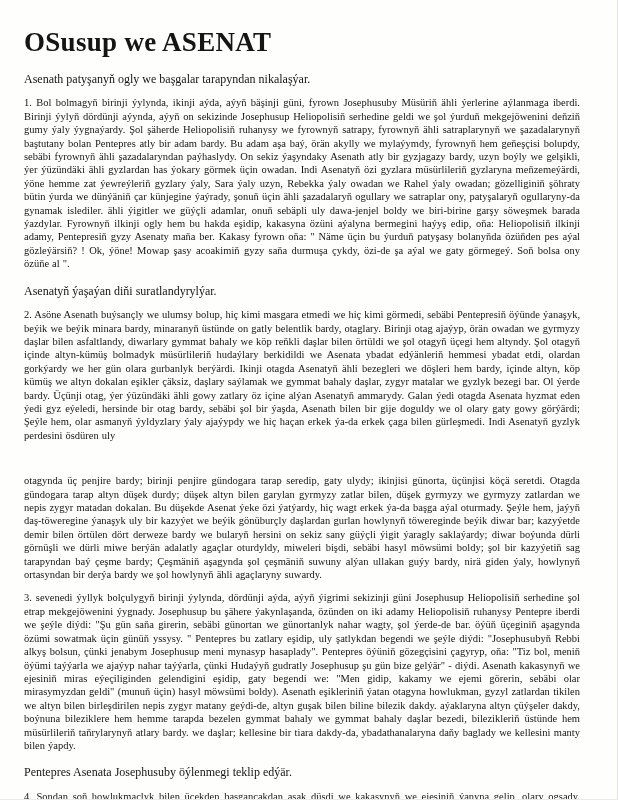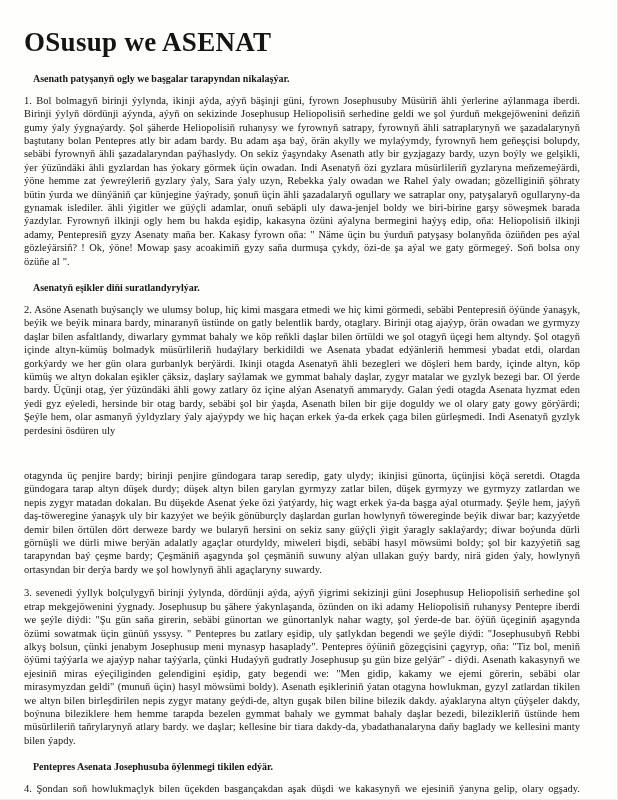--- a/index.html
+++ b/index.html
@@ -31,25 +31,25 @@
     min-width: 0;
   }
   h1.doc-title {
     font-size: 27px;
     font-weight: bold;
     line-height: 1.1;
     margin: 4px 0 14px 0;
     letter-spacing: 0.3px;
   }
   h2.doc-heading {
-    font-size: 10px;
-    font-weight: bold;
+    font-size: 12px;
+    font-weight: normal;
     line-height: 1.3;
     text-align: justify;
-    margin: 13px 0 9px 9px;
+    margin: 13px 0 9px 0;
   }
   h2.doc-heading:first-child {
     margin-top: 0;
   }
   p.doc-para {
     font-size: 10.5px;
     line-height: 13.4px;
     text-align: justify;
     margin: 0 15px 10px 0;
     word-spacing: 0.4px;
@@ -61,30 +61,30 @@
 <div class="page">
   <div class="columns">
 
     <div class="col">
       <h1 class="doc-title">OSusup we ASENAT</h1>
 
       <h2 class="doc-heading">Asenath patyşanyň ogly we başgalar tarapyndan nikalaşýar.</h2>
 
       <p class="doc-para">1. Bol bolmagyň birinji ýylynda, ikinji aýda, aýyň bäşinji güni, fyrown Josephusuby Müsüriň ähli ýerlerine aýlanmaga iberdi. Birinji ýylyň dördünji aýynda, aýyň on sekizinde Josephusup Heliopolisiň serhedine geldi we şol ýurduň mekgejöwenini deňziň gumy ýaly ýygnaýardy. Şol şäherde Heliopolisiň ruhanysy we fyrownyň satrapy, fyrownyň ähli satraplarynyň we şazadalarynyň baştutany bolan Pentepres atly bir adam bardy. Bu adam aşa baý, örän akylly we mylaýymdy, fyrownyň hem geňeşçisi bolupdy, sebäbi fyrownyň ähli şazadalaryndan paýhaslydy. On sekiz ýaşyndaky Asenath atly bir gyzjagazy bardy, uzyn boýly we gelşikli, ýer ýüzündäki ähli gyzlardan has ýokary görmek üçin owadan. Indi Asenatyň özi gyzlara müsürlileriň gyzlaryna meňzemeýärdi, ýöne hemme zat ýewreýleriň gyzlary ýaly, Sara ýaly uzyn, Rebekka ýaly owadan we Rahel ýaly owadan; gözelliginiň şöhraty bütin ýurda we dünýäniň çar künjegine ýaýrady, şonuň üçin ähli şazadalaryň ogullary we satraplar ony, patyşalaryň ogullaryny-da gynamak islediler. ähli ýigitler we güýçli adamlar, onuň sebäpli uly dawa-jenjel boldy we biri-birine garşy söweşmek barada ýazdylar. Fyrownyň ilkinji ogly hem bu hakda eşidip, kakasyna özüni aýalyna bermegini haýyş edip, oňa: Heliopolisiň ilkinji adamy, Pentepresiň gyzy Asenaty maňa ber. Kakasy fyrown oňa: " Näme üçin bu ýurduň patyşasy bolanyňda özüňden pes aýal gözleýärsiň? ! Ok, ýöne! Mowap şasy acoakimiň gyzy saňa durmuşa çykdy, özi-de şa aýal we gaty görmegeý. Soň bolsa ony özüňe al ".</p>
 
-      <h2 class="doc-heading">Asenatyň eşikler diňi suratlandyrylýar.</h2>
+      <h2 class="doc-heading">Asenatyň ýaşaýan diňi suratlandyrylýar.</h2>
 
       <p class="doc-para">2. Asöne Asenath buýsançly we ulumsy bolup, hiç kimi masgara etmedi we hiç kimi görmedi, sebäbi Pentepresiň öýünde ýanaşyk, beýik we beýik minara bardy, minaranyň üstünde on gatly belentlik bardy, otaglary. Birinji otag ajaýyp, örän owadan we gyrmyzy daşlar bilen asfaltlandy, diwarlary gymmat bahaly we köp reňkli daşlar bilen örtüldi we şol otagyň üçegi hem altyndy. Şol otagyň içinde altyn-kümüş bolmadyk müsürlileriň hudaýlary berkidildi we Asenata ybadat edýänleriň hemmesi ybadat etdi, olardan gorkýardy we her gün olara gurbanlyk berýärdi. Ikinji otagda Asenatyň ähli bezegleri we döşleri hem bardy, içinde altyn, köp kümüş we altyn dokalan eşikler çäksiz, daşlary saýlamak we gymmat bahaly daşlar, zygyr matalar we gyzlyk bezegi bar. Ol ýerde bardy. Üçünji otag, ýer ýüzündäki ähli gowy zatlary öz içine alýan Asenatyň ammarydy. Galan ýedi otagda Asenata hyzmat eden ýedi gyz eýeledi, hersinde bir otag bardy, sebäbi şol bir ýaşda, Asenath bilen bir gije doguldy we ol olary gaty gowy görýärdi; Şeýle hem, olar asmanyň ýyldyzlary ýaly ajaýypdy we hiç haçan erkek ýa-da erkek çaga bilen gürleşmedi. Indi Asenatyň gyzlyk perdesini ösdüren uly</p>
     </div>
 
     <div class="col">
       <p class="doc-para">otagynda üç penjire bardy; birinji penjire gündogara tarap seredip, gaty ulydy; ikinjisi günorta, üçünjisi köçä seretdi. Otagda gündogara tarap altyn düşek durdy; düşek altyn bilen garylan gyrmyzy zatlar bilen, düşek gyrmyzy we gyrmyzy zatlardan we nepis zygyr matadan dokalan. Bu düşekde Asenat ýeke özi ýatýardy, hiç wagt erkek ýa-da başga aýal oturmady. Şeýle hem, jaýyň daş-töweregine ýanaşyk uly bir kazyýet we beýik gönüburçly daşlardan gurlan howlynyň töwereginde beýik diwar bar; kazyýetde demir bilen örtülen dört derweze bardy we bularyň hersini on sekiz sany güýçli ýigit ýaragly saklaýardy; diwar boýunda dürli görnüşli we dürli miwe berýän adalatly agaçlar oturdyldy, miweleri bişdi, sebäbi hasyl möwsümi boldy; şol bir kazyýetiň sag tarapyndan baý çeşme bardy; Çeşmäniň aşagynda şol çeşmäniň suwuny alýan ullakan guýy bardy, nirä giden ýaly, howlynyň ortasyndan bir derýa bardy we şol howlynyň ähli agaçlaryny suwardy.</p>
 
 
       <p class="doc-para">3. sevenedi ýyllyk bolçulygyň birinji ýylynda, dördünji aýda, aýyň ýigrimi sekizinji güni Josephusup Heliopolisiň serhedine şol etrap mekgejöwenini ýygnady. Josephusup bu şähere ýakynlaşanda, özünden on iki adamy Heliopolisiň ruhanysy Pentepre iberdi we şeýle diýdi: "Şu gün saňa girerin, sebäbi günortan we günortanlyk nahar wagty, şol ýerde-de bar. öýüň üçeginiň aşagynda özümi sowatmak üçin günüň yssysy. " Pentepres bu zatlary eşidip, uly şatlykdan begendi we şeýle diýdi: "Josephusubyň Rebbi alkyş bolsun, çünki jenabym Josephusup meni mynasyp hasaplady". Pentepres öýüniň gözegçisini çagyryp, oňa: "Tiz bol, meniň öýümi taýýarla we ajaýyp nahar taýýarla, çünki Hudaýyň gudratly Josephusup şu gün bize gelýär" - diýdi. Asenath kakasynyň we ejesiniň miras eýeçiliginden gelendigini eşidip, gaty begendi we: "Men gidip, kakamy we ejemi görerin, sebäbi olar mirasymyzdan geldi" (munuň üçin) hasyl möwsümi boldy). Asenath eşikleriniň ýatan otagyna howlukman, gyzyl zatlardan tikilen we altyn bilen birleşdirilen nepis zygyr matany geýdi-de, altyn guşak bilen biline bilezik dakdy. aýaklaryna altyn çüýşeler dakdy, boýnuna bileziklere hem hemme tarapda bezelen gymmat bahaly we gymmat bahaly daşlar bezedi, bilezikleriň üstünde hem müsürlileriň taňrylarynyň atlary bardy. we daşlar; kellesine bir tiara dakdy-da, ybadathanalaryna daňy baglady we kellesini manty bilen ýapdy.</p>
 
-      <h2 class="doc-heading">Pentepres Asenata Josephusuba öýlenmegi tikilen edýär.</h2>
+      <h2 class="doc-heading">Pentepres Asenata Josephusuby öýlenmegi teklip edýär.</h2>
 
       <p class="doc-para">4. Şondan soň howlukmaçlyk bilen üçekden basgançakdan aşak düşdi we kakasynyň we ejesiniň ýanyna gelip, olary ogşady. Pentepres we aýaly gyzy Asenata uly şatlyk bilen begendiler, çünki onuň bezelen we Hudaýyň gelni hökmünde bezelendigini gördüler; miras almakdan getiren ähli gowy zatlaryny getirip, gyzyna berdiler; Asenath ähli gowy zatlara, tomsuň giçki miwelerine, üzümlerine, hurmalara, kepderilere, tut we injiriň üstünden begendi, sebäbi bularyň hemmesi adalatly we ýakymlydy. Pentepres gyzy Asenata: "Çaga" diýdi. Ol: «Ine, jenabym» diýdi.</p>
     </div>
 
   </div>
 </div>
 
 </body></html>

